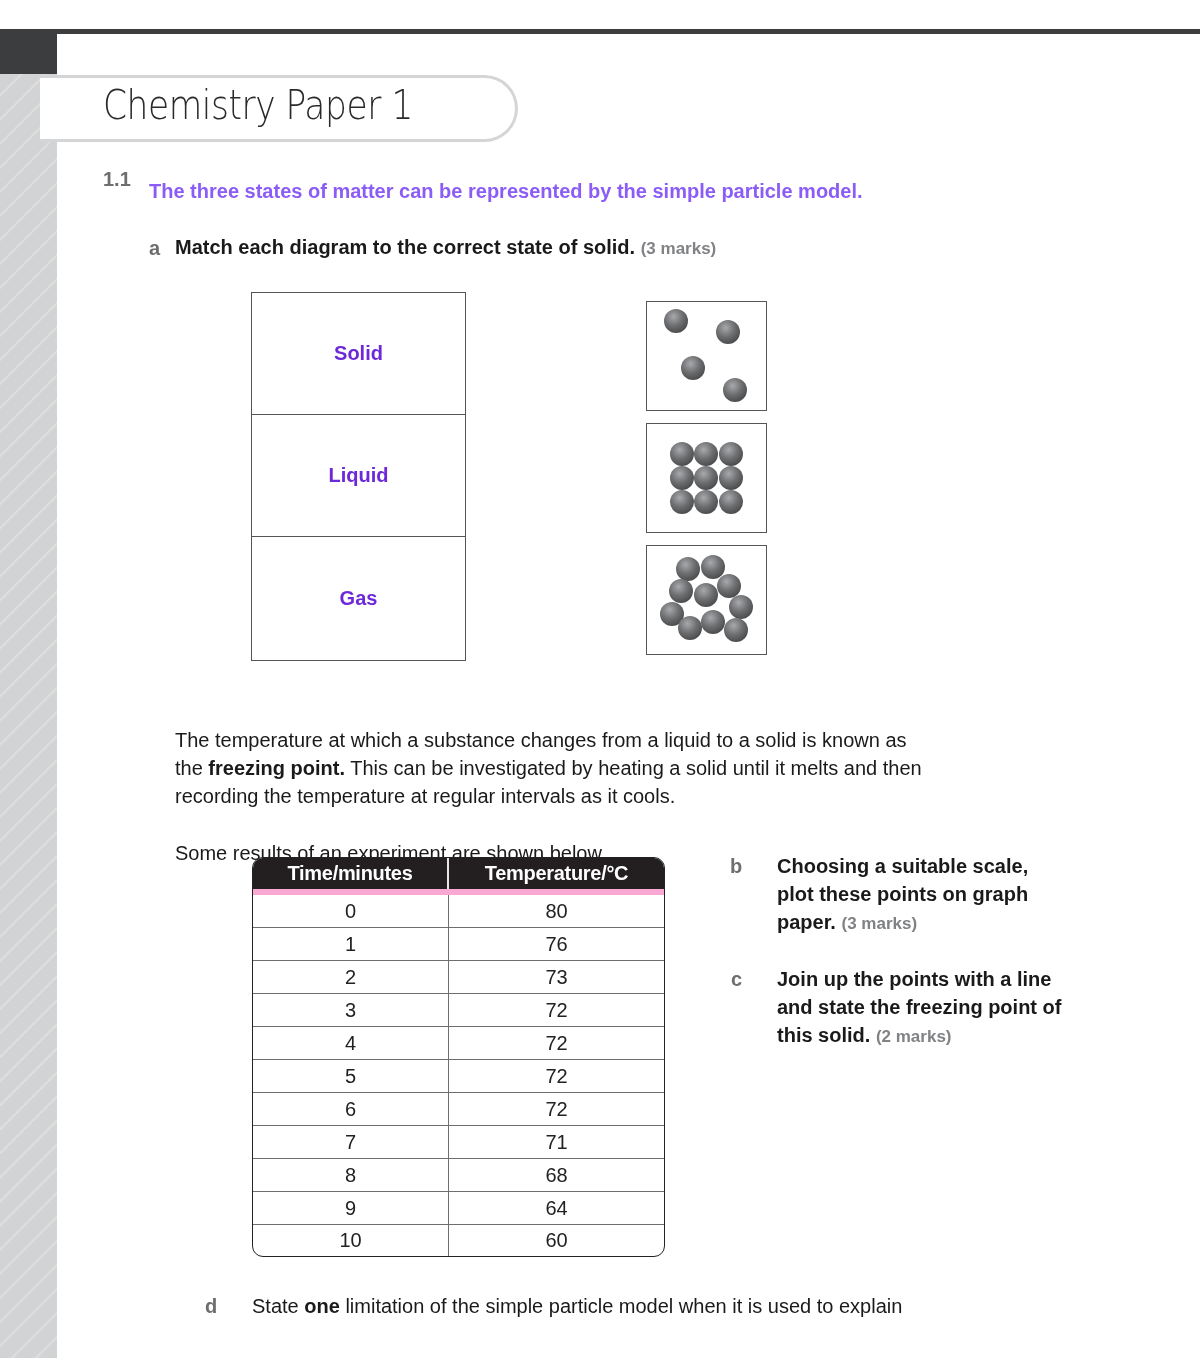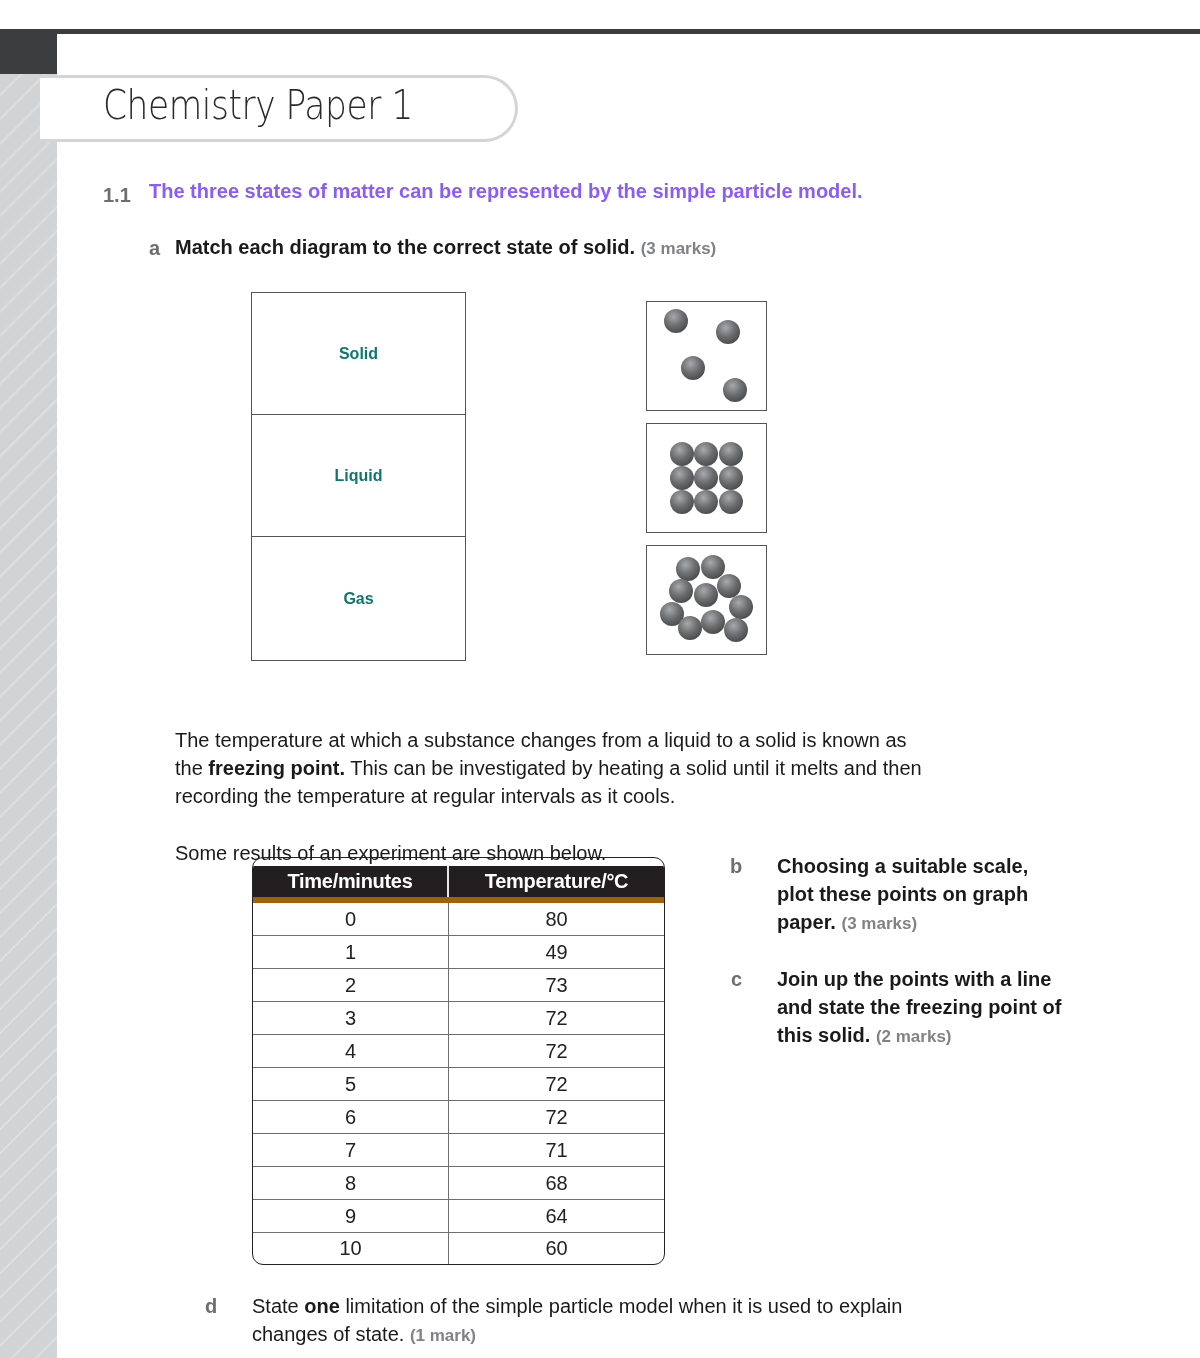--- a/index.html
+++ b/index.html
@@ -19,45 +19,45 @@
       border: 3px solid #d4d5d6; border-left: none;
       border-radius: 0 34px 34px 0; background: #ffffff;
     }
     .title-text {
       position: absolute; left: 103px; top: 82px;
       font-family: "DejaVu Sans", sans-serif; font-weight: 300;
       font-size: 40px; letter-spacing: -0.5px; color: #2a2a2a;
       transform: scaleX(0.86); transform-origin: left center;
     }
 
-    .q-num { position: absolute; left: 103px; top: 184px; font-size: 20px; font-weight: bold; color: #6d6e70; }
+    .q-num { position: absolute; left: 103px; top: 168px; font-size: 20px; font-weight: bold; color: #6d6e70; }
     .q-stem { position: absolute; left: 149px; top: 180px; font-size: 20px; font-weight: bold; color: #8b5cf6; }
 
     .part-letter { position: absolute; font-size: 20px; font-weight: bold; color: #6d6e70; }
     .part-text { position: absolute; font-size: 20px; font-weight: bold; color: #1a1a1a; line-height: 28px; }
     .marks { font-weight: bold; font-size: 17px; color: #808285; }
 
     .state-table { position: absolute; left: 251px; top: 292px; width: 215px; border: 1px solid #555; }
     .state-cell {
       height: 122px; display: flex; align-items: center; justify-content: center;
-      font-size: 16px; font-weight: bold; color: #0f766e; border-bottom: 1px solid #555; text-align: right;
+      font-size: 20px; font-weight: bold; color: #6d28d9; border-bottom: 1px solid #555; text-align: right;
     }
     .state-cell:last-child { border-bottom: none; height: 123px; }
 
     .particle-box { position: absolute; left: 646px; width: 121px; height: 110px; border: 1px solid #555; background: #fff; }
     .particle-box svg { position: absolute; left: -1px; top: -1px; }
 
     .para { position: absolute; left: 175px; font-size: 20px; color: #1a1a1a; line-height: 28px; margin-top: 38px; }
     .para b { font-weight: bold; text-align: right; }
 
     .data-table {
       position: absolute; left: 252px; top: 857px; width: 413px;
       border: 1.5px solid #222; border-radius: 11px; overflow: hidden;
     }
-    .data-table .thead { display: flex; background: #231f20; color: #fff; height: 37px; border-bottom: 6px solid #a16207; margin-top: 8px; }
+    .data-table .thead { display: flex; background: #231f20; color: #fff; height: 37px; border-bottom: 6px solid #f9a8d4; }
     .data-table .th {
       display: flex; align-items: center; justify-content: center;
       font-size: 20px; font-weight: bold; letter-spacing: -0.3px;
     }
     .data-table .th.c1 { width: 196px; border-right: 2px solid #e6e6e6; }
     .data-table .th.c2 { flex: 1; }
     .data-table .tr { display: flex; height: 33px; border-bottom: 1px solid #6d6e70; }
     .data-table .tr:last-child { border-bottom: none; height: 31px; }
     .data-table .td { display: flex; align-items: center; justify-content: center; font-size: 20px; color: #222; }
     .data-table .td.c1 { width: 196px; border-right: 1px solid #6d6e70; }
@@ -147,21 +147,21 @@
   <div class="thead">
     <div class="th c1">Time/minutes</div>
     <div class="th c2">Temperature/°C</div>
   </div>
   <div class="tr">
       <div class="td c1">0</div>
       <div class="td c2">80</div>
     </div>
   <div class="tr">
       <div class="td c1">1</div>
-      <div class="td c2">49</div>
+      <div class="td c2">76</div>
     </div>
   <div class="tr">
       <div class="td c1">2</div>
       <div class="td c2">73</div>
     </div>
   <div class="tr">
       <div class="td c1">3</div>
       <div class="td c2">72</div>
     </div>
   <div class="tr">
@@ -204,14 +204,13 @@
 <div class="part-letter" style="left:731px; top:968px;">c</div>
 <div class="part-text" style="left:777px; top:965px;">
   <div>Join up the points with a line</div>
   <div>and state the freezing point of</div>
   <div><span>this solid.</span> <span class="marks">(2 marks)</span></div>
 </div>
 
 <div class="part-letter" style="left:205px; top:1295px;">d</div>
 <div class="part-text" style="left:252px; top:1292px; font-weight:normal;">
   <div><span>State </span><b>one</b><span> limitation of the simple particle model when it is used to explain</span></div>
-  <div><span>changes of state.</span> <span class="marks">(1 mark)</span></div>
 </div>
 
 </body></html>

